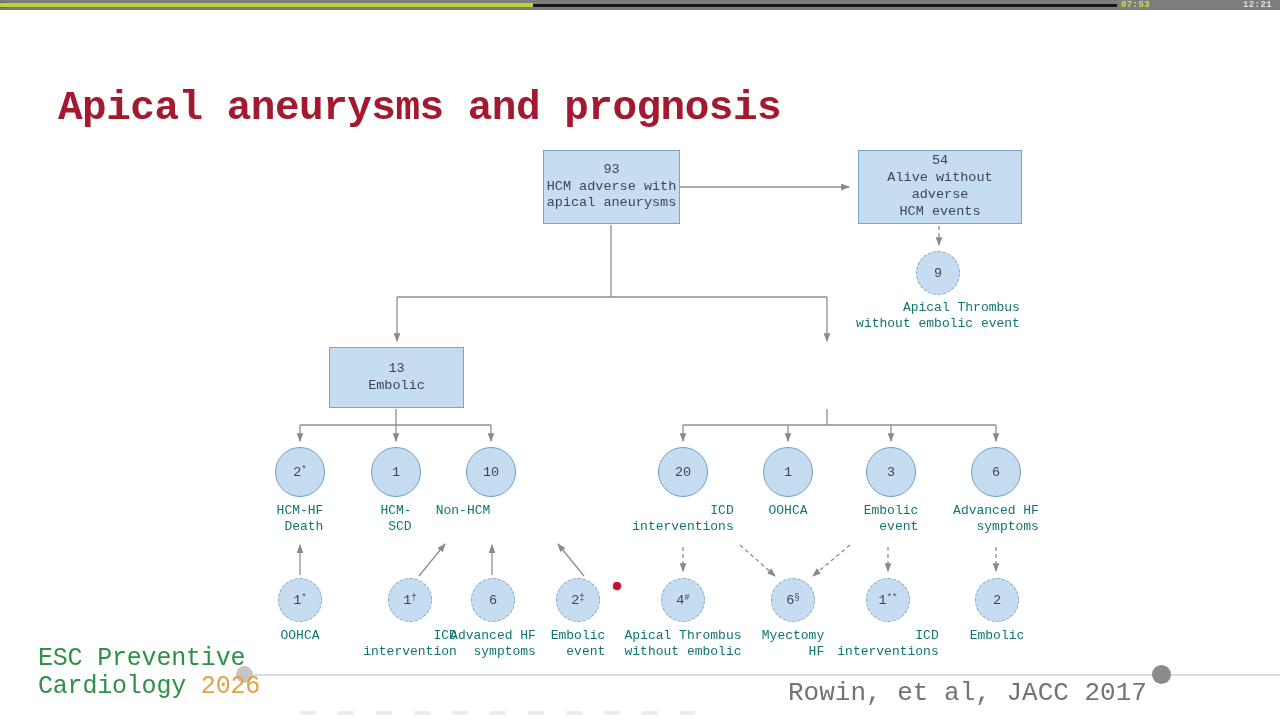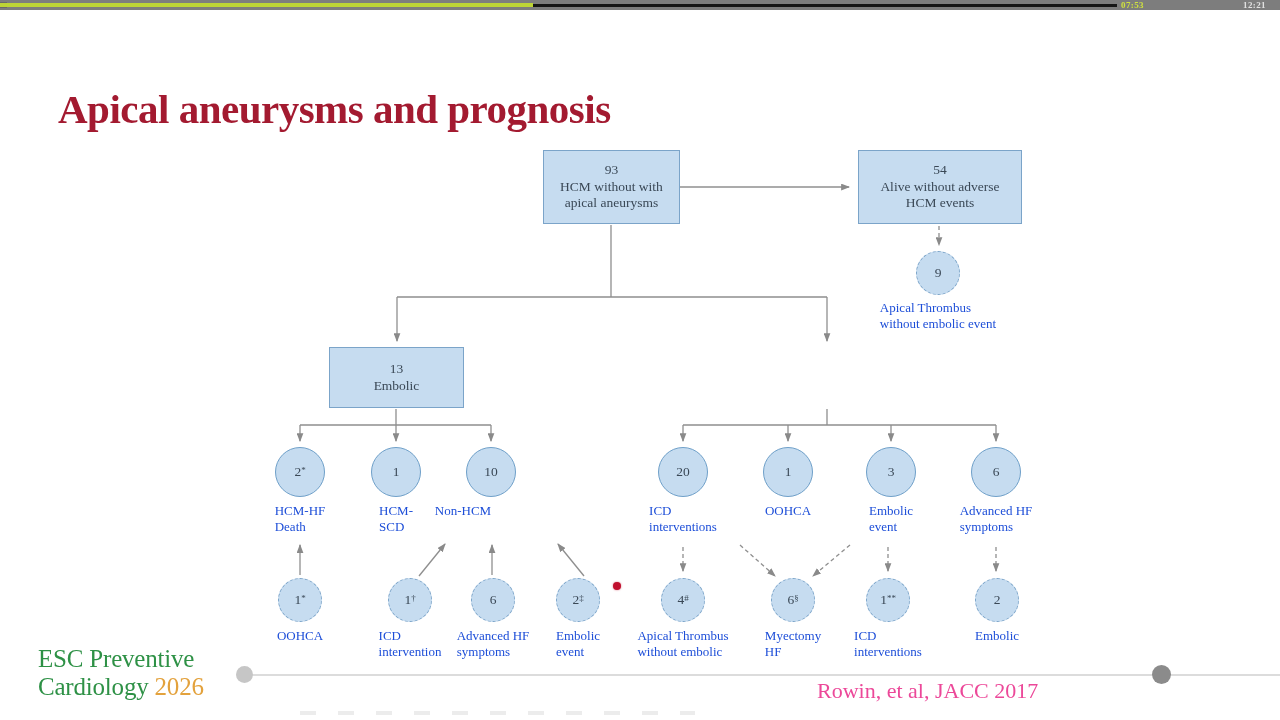--- a/index.html
+++ b/index.html
@@ -1,17 +1,17 @@
 <!DOCTYPE html>
 <html><head>
 <meta charset="utf-8">
 <style>
   html,body{margin:0;padding:0;background:#fff;}
   .stage{position:relative;width:1280px;height:720px;background:#fff;overflow:hidden;
-         font-family:Liberation Serif, serif;}
+         font-family:Liberation Mono, monospace;}
 
   
   .topbar{position:absolute;top:0;left:0;width:1280px;height:10px;background:#7d7d7d;}
   .topbar .handle{position:absolute;top:2px;left:0;width:7px;height:6px;background:#696969;}
   .stripe-green{position:absolute;top:3px;left:0;width:533px;height:4px;background:#bdd435;}
   .stripe-black{position:absolute;top:4px;left:533px;width:584px;height:3px;background:#161616;}
   .time{position:absolute;top:0;font-size:9px;font-weight:700;letter-spacing:.4px;line-height:10px;}
   .time-cur{left:1121px;color:#cfe13f;}
   .time-tot{left:1243px;color:#e0e0e0;}
 
@@ -26,33 +26,33 @@
   .box .val{display:block;}
   .box .lbl{display:block;white-space:pre-line;}
   .circle{position:absolute;border-radius:50%;background:#c6dcf0;border:1.5px solid #6fa0c9;box-sizing:border-box;
           display:flex;align-items:flex-start;justify-content:center;
           color:#3a4856;font-size:13.5px;}
   .circle .inner{display:flex;align-items:center;height:100%;}
   .circle sup{font-size:9px;line-height:1;margin-top:-4px;}
   .c50{width:50px;height:50px;}
   .c44{width:44px;height:44px;}
   .dashed{border-style:dashed;border-color:#7ba4c9;}
-  .nlabel{position:absolute;transform:translateX(-50%);text-align:left;color:#1d4ed8;
+  .nlabel{position:absolute;transform:translateX(-50%);text-align:right;color:#0f766e;
           font-size:13px;line-height:1.22;white-space:pre-line;}
 
   .laser-dot{position:absolute;left:613px;top:582px;width:8px;height:8px;border-radius:50%;
              background:#c00f2d;box-shadow:0 0 2px rgba(192,15,45,.6);}
 
   
   .timeline-line{position:absolute;left:252px;top:674px;width:1028px;height:2px;background:#dcdcdc;}
   .dot-small{position:absolute;left:236px;top:666px;width:17px;height:17px;border-radius:50%;background:#c6c6c6;}
   .dot-large{position:absolute;left:1152px;top:665px;width:19px;height:19px;border-radius:50%;background:#8b8b8b;}
   .logo{position:absolute;left:38px;top:645px;font-size:25px;line-height:1.1;color:#2e9146;letter-spacing:-0.2px;}
   .logo .year{color:#e3a23d;}
-  .citation{position:absolute;left:817px;top:678px;font-size:22px;color:#ec4899;}
+  .citation{position:absolute;left:788px;top:678px;font-size:26px;color:#737373;}
   .edge-marks{position:absolute;left:300px;top:711px;width:395px;height:4px;
               background:repeating-linear-gradient(90deg,#ececec 0 16px,transparent 16px 38px);}
 </style>
 </head>
 <body>
 
 <div class="stage">
 
   <div class="topbar">
     <div class="handle"></div>
@@ -101,21 +101,21 @@
       <path d="M683,547 L683,571" marker-end="url(#ah)"></path>
       <path d="M740,545 L775,576" marker-end="url(#ah)"></path>
       <path d="M850,545 L813,576" marker-end="url(#ah)"></path>
       <path d="M888,547 L888,571" marker-end="url(#ah)"></path>
       <path d="M996,547 L996,571" marker-end="url(#ah)"></path>
     </g>
   </svg>
 
   <div class="box" style="left:543px;top:150px;width:137px;height:74px">
     <span class="val">93</span>
-    <span class="lbl">HCM without with
+    <span class="lbl">HCM adverse with
 apical aneurysms</span>
   </div>
   <div class="box" style="left:858px;top:150px;width:164px;height:74px">
     <span class="val">54</span>
     <span class="lbl">Alive without adverse
 HCM events</span>
   </div>
   <div class="box" style="left:329px;top:347px;width:135px;height:61px">
     <span class="val">13</span>
     <span class="lbl">Embolic</span>

